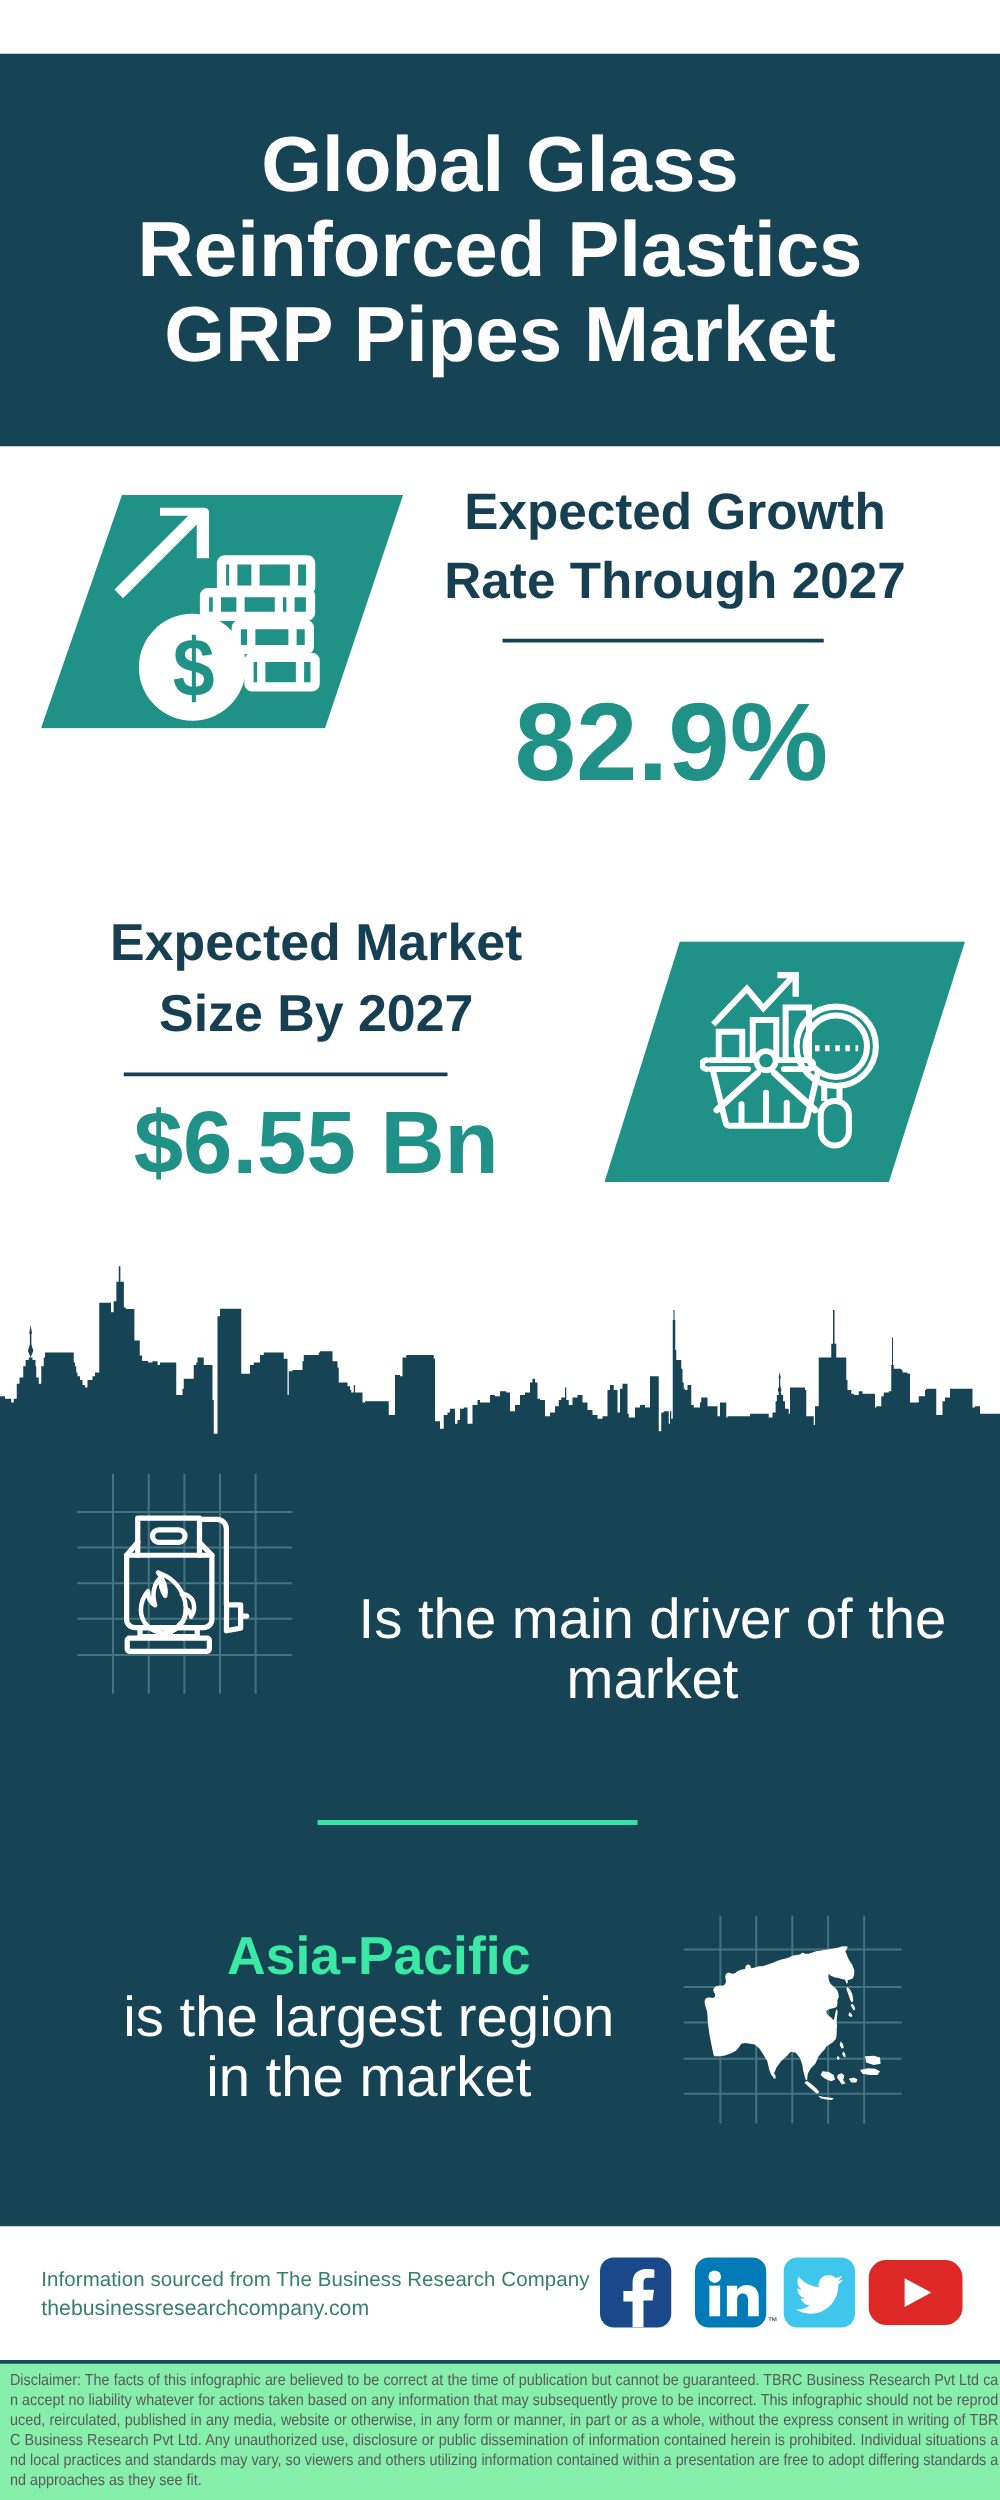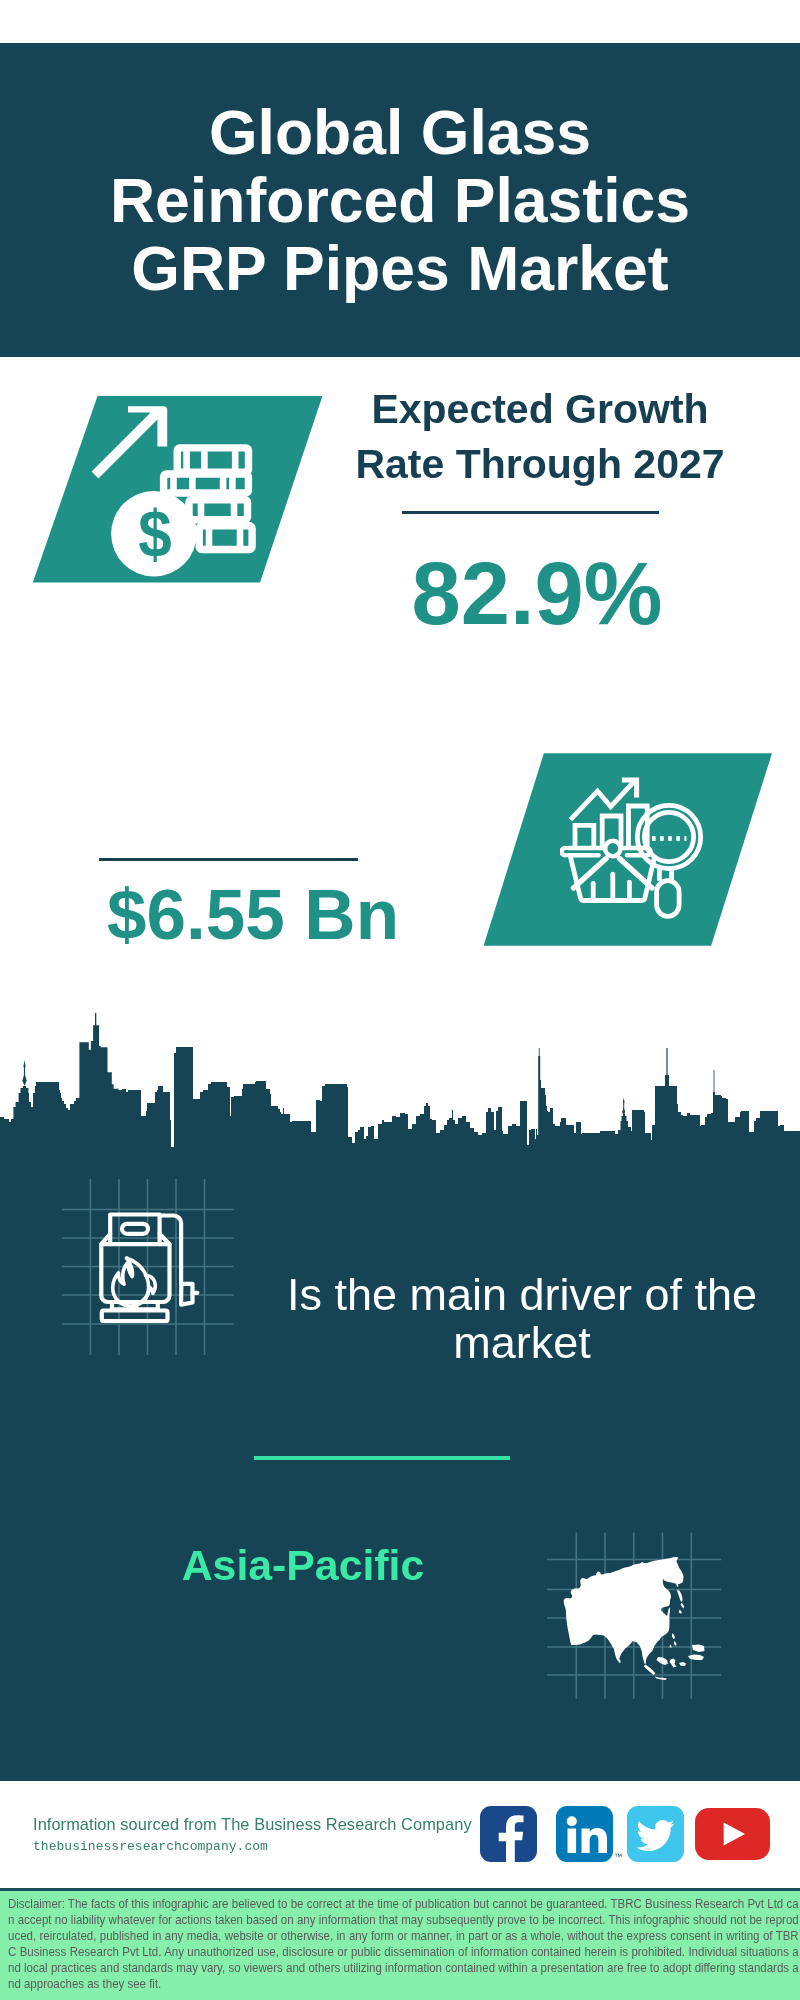--- a/index.html
+++ b/index.html
@@ -45,21 +45,21 @@
   .mid-rule{position:absolute;left:253.8px;top:1455.5px;width:256px;height:4.5px;background:#35e3a5;}
 
   .d2-head{position:absolute;left:44px;top:1541px;width:518px;text-align:center;
     color:#3aeaa4;font-size:42.8px;font-weight:bold;line-height:48px;}
   .d2-sub{position:absolute;left:36px;top:1590px;width:518px;text-align:center;
     color:#fff;font-size:45px;line-height:48px;}
 
   .foot{position:absolute;left:0;top:1780.5px;width:800px;height:107px;background:#fff;}
   .foot-txt{position:absolute;left:33px;top:1811px;color:#35806a;line-height:17.7px;}
   .foot-txt div{padding-top:4.6px;font-size:16.38px;letter-spacing:0.08px;}
-  .foot-txt div+div{font-size:13px;letter-spacing:0.03px;padding-top:4.5px;font-family:Liberation Mono, monospace;}
+  .foot-txt div+div{font-size:17px;letter-spacing:0.03px;padding-top:4.5px;}
   .social{position:absolute;border-radius:11px;overflow:visible;}
   .social svg{display:block;}
   .social-fb{left:480px;top:1805.6px;width:57px;height:56px;}
   .social-li{left:556px;top:1805.6px;width:57px;height:56px;}
   .social-tw{left:627px;top:1805.6px;width:57px;height:56px;}
   .social-yt{left:695px;top:1807.9px;width:75px;height:52px;border-radius:14px;}
   .tm{position:absolute;right:-9px;bottom:1px;color:#174455;font-size:8px;}
 
   .disc{position:absolute;left:0;top:1887.5px;width:800px;height:112.5px;background:#86efac;
     border-top:3px solid #1c4d5e;}
@@ -144,20 +144,21 @@
 <line x1="660.1" y1="838.5" x2="663.7" y2="838.5"></line>
 <line x1="668.2" y1="838.5" x2="671.8" y2="838.5"></line>
 <line x1="676.3" y1="838.5" x2="679.9" y2="838.5"></line>
 <line x1="684.4" y1="838.5" x2="686.5" y2="838.5"></line>
 </g>
 <g fill="none" stroke="#fff" stroke-width="4.8" stroke-linejoin="round">
 <path d="M659.4 868.5 v12.2 M671.6 868.5 v12.2"></path>
 <rect x="656.6" y="880.7" width="22.5" height="35.6" rx="11.2"></rect>
 </g>
 </svg>
+  <div class="s2-title">Expected Market<br>Size By 2027</div>
   <div class="s2-rule"></div>
   <div class="s2-val">$6.55 Bn</div>
 
   <div class="dark"></div>
   <svg class="skyline" viewBox="0 0 800 135" preserveAspectRatio="none">
 <path d="M0 135L0 104L4 104L4 106L9 106L9 109L11 109L11 106L13.4 106L13.4 94L15.6 94L15.6 89L18.6 89L18.6 80L20.5 80L20.5 75L23 75L23 73L26 73L26 75L28.4 75L28.4 80L29 80L29 89L31 89L31 94L33 94L33 80L35 80L35 73L36 73L36 69L59 69L59 77L60 77L60 80L61 80L61 85L62 85L62 88L64 88L64 91L66 91L66 95L68 95L68 97L70 97L70 91L74 91L74 88L76 88L76 85L79.4 85L79.4 29.2L88.8 29.2L88.8 36.7L90.9 36.7L90.9 28L93.1 28L93.1 12.3L95 12.3L95 -6.5L96.3 -6.5L96.3 12.3L99.1 12.3L99.1 32.9L100.6 32.9L100.6 34.2L107.5 34.2L107.5 59.3L111.8 59.3L111.8 71.3L113.6 71.3L113.6 75.8L118.5 75.8L118.5 77L122 77L122 76L126 76L126 79L128 79L128 77L141 77L141 103L146 103L146 98L147 98L147 90L155 90L155 79L157 79L157 77L158 77L158 73L163 73L163 79L170 79L170 107L171 107L171 136L174 136L174 40L176 40L176 34L193 34L193 86L200 86L200 79L203 79L203 77L208 77L208 71L211 71L211 69L227 69L227 74L230 74L230 103L231 103L231 84L234 84L234 83L242 83L242 76L243 76L243 71L255 71L255 69L256 69L256 68L266 68L266 76L270 76L270 81L271 81L271 93L278 93L278 96L280 96L280 99L281 99L281 101L283 101L283 95L284 95L284 101L290 101L290 109L292 109L292 108L311 108L311 119L316 119L316 87L320 87L320 88L322 88L322 73L325 73L325 71L347 71L347 74L348 74L348 124L352 124L352 130L355 130L355 119L358 119L358 117L360 117L360 114L364 114L364 126L366 126L366 123L368 123L368 114L371 114L371 113L374 113L374 126L378 126L378 111L382 111L382 107L384 107L384 109L392 109L392 103L396 103L396 104L400 104L400 100L405 100L405 101L408 101L408 116L412 116L412 111L416 111L416 103L420 103L420 101L424 101L424 93L426 93L426 90L428 90L428 93L430 93L430 106L432 106L432 107L436 107L436 120L440 120L440 117L444 117L444 112L447 112L447 107L449 107L449 105L452 105L452 97L453 97L453 107L455 107L455 111L458 111L458 105L462 105L462 103L466 103L466 109L470 109L470 115L474 115L474 119L478 119L478 122L482 122L482 120L486 120L486 99L488 99L488 95L491 95L491 99L494 99L494 117L496 117L496 98L498 98L498 94L502 94L502 118L503 118L503 121L508 121L508 113L512 113L512 111L516 111L516 113L520 113L520 88L527 88L527 132L529 132L529 117L531 117L531 116L535 116L535 126L536 126L536 116L537 116L537 122L538.2 122L538.2 43L538.8 43L538.8 35L539.6 35L539.6 43L540.2 43L540.2 67L541 67L541 75L545 75L545 82L546 82L546 93L547 93L547 98L548 98L548 99L550 99L550 95L553 95L553 111L555 111L555 113L560 113L560 109L561 109L561 105L566 105L566 112L574 112L574 120L576 120L576 109L581 109L581 121L582 121L582 120L600 120L600 118L615 118L615 121L618 121L618 117L620.5 117L620.5 108L621.5 108L621.5 103L623 103L623 101L625 101L625 103L626.5 103L626.5 108L628 108L628 114L631 114L631 118L632 118L632 97L644 97L644 99L645 99L645 120L651 120L651 127L652 127L652 112L655 112L655 73L665 73L665 62L666.4 62L666.4 35L667.6 35L667.6 62L669 62L669 73L677 73L677 91L678 91L678 99L681 99L681 102L683 102L683 103L687 103L687 100L690 100L690 102L700 102L700 113L701 113L701 112L705 112L705 104L707 104L707 101L711 101L711 100L713 100L713 79L713.6 79L713.6 57L714.4 57L714.4 79L715 79L715 82L721 82L721 83L722 83L722 85L726 85L726 86L728 86L728 109L730 109L730 109L735 109L735 104L740 104L740 99L741 99L741 98L749 98L749 119L754 119L754 108L756 108L756 105L760 105L760 98L767 98L767 98L778 98L778 113L780 113L780 112L784 112L784 118L790 118L790 118L800 118L800 135Z" fill="#174455"></path>
 <path d="M24.5 73 L22.3 67.5 L24.5 61 L26.7 67.5 Z" fill="#174455"></path>
 <rect x="23.9" y="52" width="1.2" height="14" fill="#174455"></rect>
 <path d="M23.4 54 L24.5 47 L25.6 54 Z" fill="#174455"></path>
 <path d="M623.7 103 L622.2 99 L623.7 94.5 L625.2 99 Z" fill="#174455"></path>
@@ -219,20 +220,21 @@
         <line x1="691.3" y1="1532.5" x2="691.3" y2="1698.8"></line>
         <line x1="547" y1="1559.5" x2="721.3" y2="1559.5"></line>
         <line x1="547" y1="1589.5" x2="721.3" y2="1589.5"></line>
         <line x1="547" y1="1618" x2="721.3" y2="1618"></line>
         <line x1="547" y1="1647" x2="721.3" y2="1647"></line>
         <line x1="547" y1="1675" x2="721.3" y2="1675"></line>
       </g>
 <path d="M581.4 1578.5L583.0 1578.0L584.5 1578.5L586.0 1579.0L588.0 1578.5L590.0 1577.0L592.0 1576.0L594.0 1575.5L596.0 1575.2L596.5 1573.0L598.0 1571.5L600.0 1572.0L601.0 1574.5L604.0 1574.0L607.0 1573.0L610.0 1573.0L613.0 1572.0L616.0 1571.0L619.0 1570.0L622.0 1568.5L625.0 1567.5L628.0 1567.0L631.0 1566.0L634.0 1564.5L637.0 1564.0L640.0 1563.5L642.0 1562.0L644.0 1563.0L647.0 1563.0L650.0 1562.0L653.0 1561.0L656.0 1560.5L659.0 1560.0L662.0 1559.5L665.0 1559.0L668.0 1558.5L671.0 1558.0L673.0 1557.2L676.0 1557.0L678.4 1557.4L676.3 1561.2L677.7 1564.3L679.1 1567.7L681.8 1571.8L683.5 1576.3L683.2 1580.4L682.2 1582.8L679.1 1583.9L674.9 1583.5L671.5 1582.5L667.4 1581.8L664.3 1580.4L662.9 1578.7L662.6 1581.5L663.2 1584.5L664.5 1587.0L666.5 1589.0L668.5 1590.5L670.0 1592.5L670.8 1595.0L671.0 1597.5L670.0 1600.0L670.0 1602.5L669.5 1605.0L668.5 1606.0L666.5 1606.5L664.5 1607.0L662.5 1607.5L661.0 1609.0L661.5 1611.0L663.0 1612.5L664.8 1614.0L666.4 1615.5L667.0 1616.0L667.6 1614.0L668.0 1611.5L668.6 1609.0L669.4 1607.2L670.0 1608.5L670.0 1611.0L669.6 1613.5L669.4 1616.0L669.4 1618.5L669.6 1621.0L669.4 1623.5L669.4 1626.0L669.2 1628.5L668.8 1631.0L666.3 1633.8L661.3 1636.9L659.4 1640.0L657.6 1641.5L656.2 1643.5L654.5 1645.5L653.6 1648.0L652.3 1651.0L649.2 1654.0L647.5 1656.5L646.2 1659.0L645.7 1663.7L644.6 1664.0L643.6 1660.5L642.4 1656.0L641.9 1651.9L640.0 1646.3L636.3 1641.9L632.5 1641.3L630.0 1644.4L625.0 1648.8L621.3 1653.8L618.1 1661.3L616.6 1659.0L615.2 1655.0L613.8 1648.8L610.0 1642.5L607.5 1638.8L603.8 1635.6L600.0 1635.0L596.3 1634.4L593.1 1635.0L591.3 1637.5L588.8 1640.6L585.0 1642.5L580.0 1644.4L575.5 1645.0L571.3 1645.0L570.6 1643.0L570.0 1640.0L569.4 1637.0L568.8 1634.0L568.2 1631.0L567.6 1628.0L567.2 1625.0L566.8 1622.0L566.4 1619.0L566.1 1616.0L566.0 1613.0L565.8 1610.0L565.2 1607.5L564.4 1605.2L563.8 1602.8L563.7 1600.5L564.6 1598.8L566.2 1598.0L568.0 1598.0L569.8 1598.4L571.4 1598.0L572.2 1596.6L572.0 1595.0L571.0 1593.6L570.6 1592.0L571.2 1590.4L572.6 1589.2L574.4 1588.6L576.2 1588.4L578.0 1588.6L579.4 1588.0L580.4 1586.6L580.8 1585.2L580.5 1583.5L580.2 1581.5L580.6 1579.5L581.4 1578.5ZM582.0 1629.0L584.5 1631.0L587.0 1633.0L589.0 1635.0L587.5 1636.0L585.0 1634.4L582.6 1632.4L581.0 1630.5ZM678.0 1589.5L680.0 1591.5L681.5 1594.5L682.3 1597.5L682.6 1600.5L681.5 1602.0L680.2 1600.0L679.2 1597.0L678.0 1593.5L677.0 1591.0ZM681.6 1602.8L683.2 1604.4L684.2 1607.0L683.2 1608.6L681.8 1606.6L680.6 1604.4ZM679.4 1609.8L681.2 1611.0L682.0 1613.0L680.4 1613.6L678.6 1612.2ZM676.5 1579.5L677.9 1582.5L678.3 1586.2L677.3 1587.0L676.1 1584.0L675.7 1581.0ZM619.4 1659.0L620.6 1660.8L620.4 1663.0L618.8 1662.6L618.2 1660.6ZM672.5 1633.0L674.2 1635.0L675.0 1638.0L673.4 1639.0L671.8 1636.0ZM674.5 1641.0L676.2 1643.0L676.4 1646.0L674.6 1645.0L673.8 1643.0ZM670.0 1644.5L671.6 1646.0L671.2 1648.0L669.5 1647.0ZM645.5 1664.5L649.5 1667.5L653.0 1670.5L655.5 1673.5L653.5 1675.0L650.0 1672.0L646.5 1669.0L643.5 1666.2ZM654.5 1676.5L659.0 1677.5L663.5 1678.0L667.0 1678.5L665.5 1680.0L661.0 1679.5L656.5 1678.5ZM658.0 1657.0L663.0 1657.5L667.0 1660.0L668.0 1663.5L665.0 1665.0L660.0 1663.0L656.5 1660.0ZM670.5 1659.5L673.5 1658.5L675.5 1660.5L674.5 1664.0L676.5 1666.5L673.5 1667.5L671.5 1664.5L669.5 1662.0ZM688.0 1656.0L694.0 1654.5L700.0 1655.0L704.0 1657.0L702.0 1660.0L696.0 1660.0L690.0 1659.0ZM679.0 1663.0L683.0 1662.0L686.0 1663.5L685.0 1666.0L681.0 1666.0ZM692.0 1645.0L699.0 1644.5L704.0 1646.0L704.5 1651.0L699.0 1652.0L693.0 1650.0Z" fill="#fff" fill-rule="nonzero"></path>
 </svg>
   <div class="d2-head">Asia-Pacific</div>
+  <div class="d2-sub">is the largest region<br>in the market</div>
 
   <div class="foot"></div>
   <div class="foot-txt">
     <div>Information sourced from The Business Research Company</div>
     <div>thebusinessresearchcompany.com</div>
   </div>
   <div class="social social-fb" style="background-color: rgb(25, 72, 139);">
  <svg viewBox="0 0 57 56" width="57" height="56">
         <path d="M34.8 56 V34.3 h7.3 l1.1 -8.5 h-8.4 v-5.4 c0 -2.45 0.68 -4.12 4.2 -4.12 l4.48 0 V9.6 c-0.78 -0.1 -3.44 -0.34 -6.54 -0.34 c-6.47 0 -10.9 3.95 -10.9 11.2 v6.25 h-7.32 v8.5 h7.32 V56 z" fill="#fff"></path>
       </svg>

